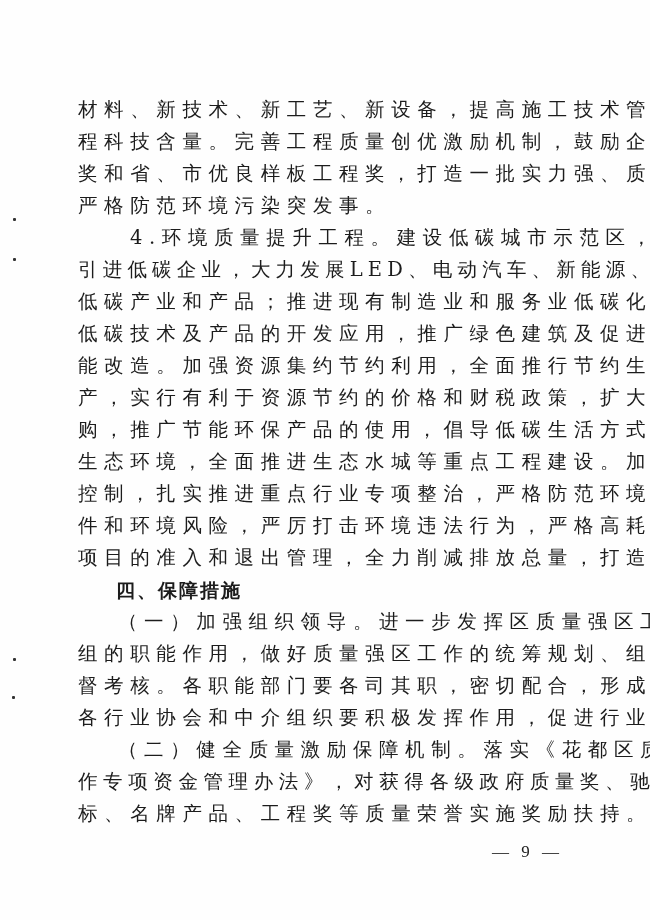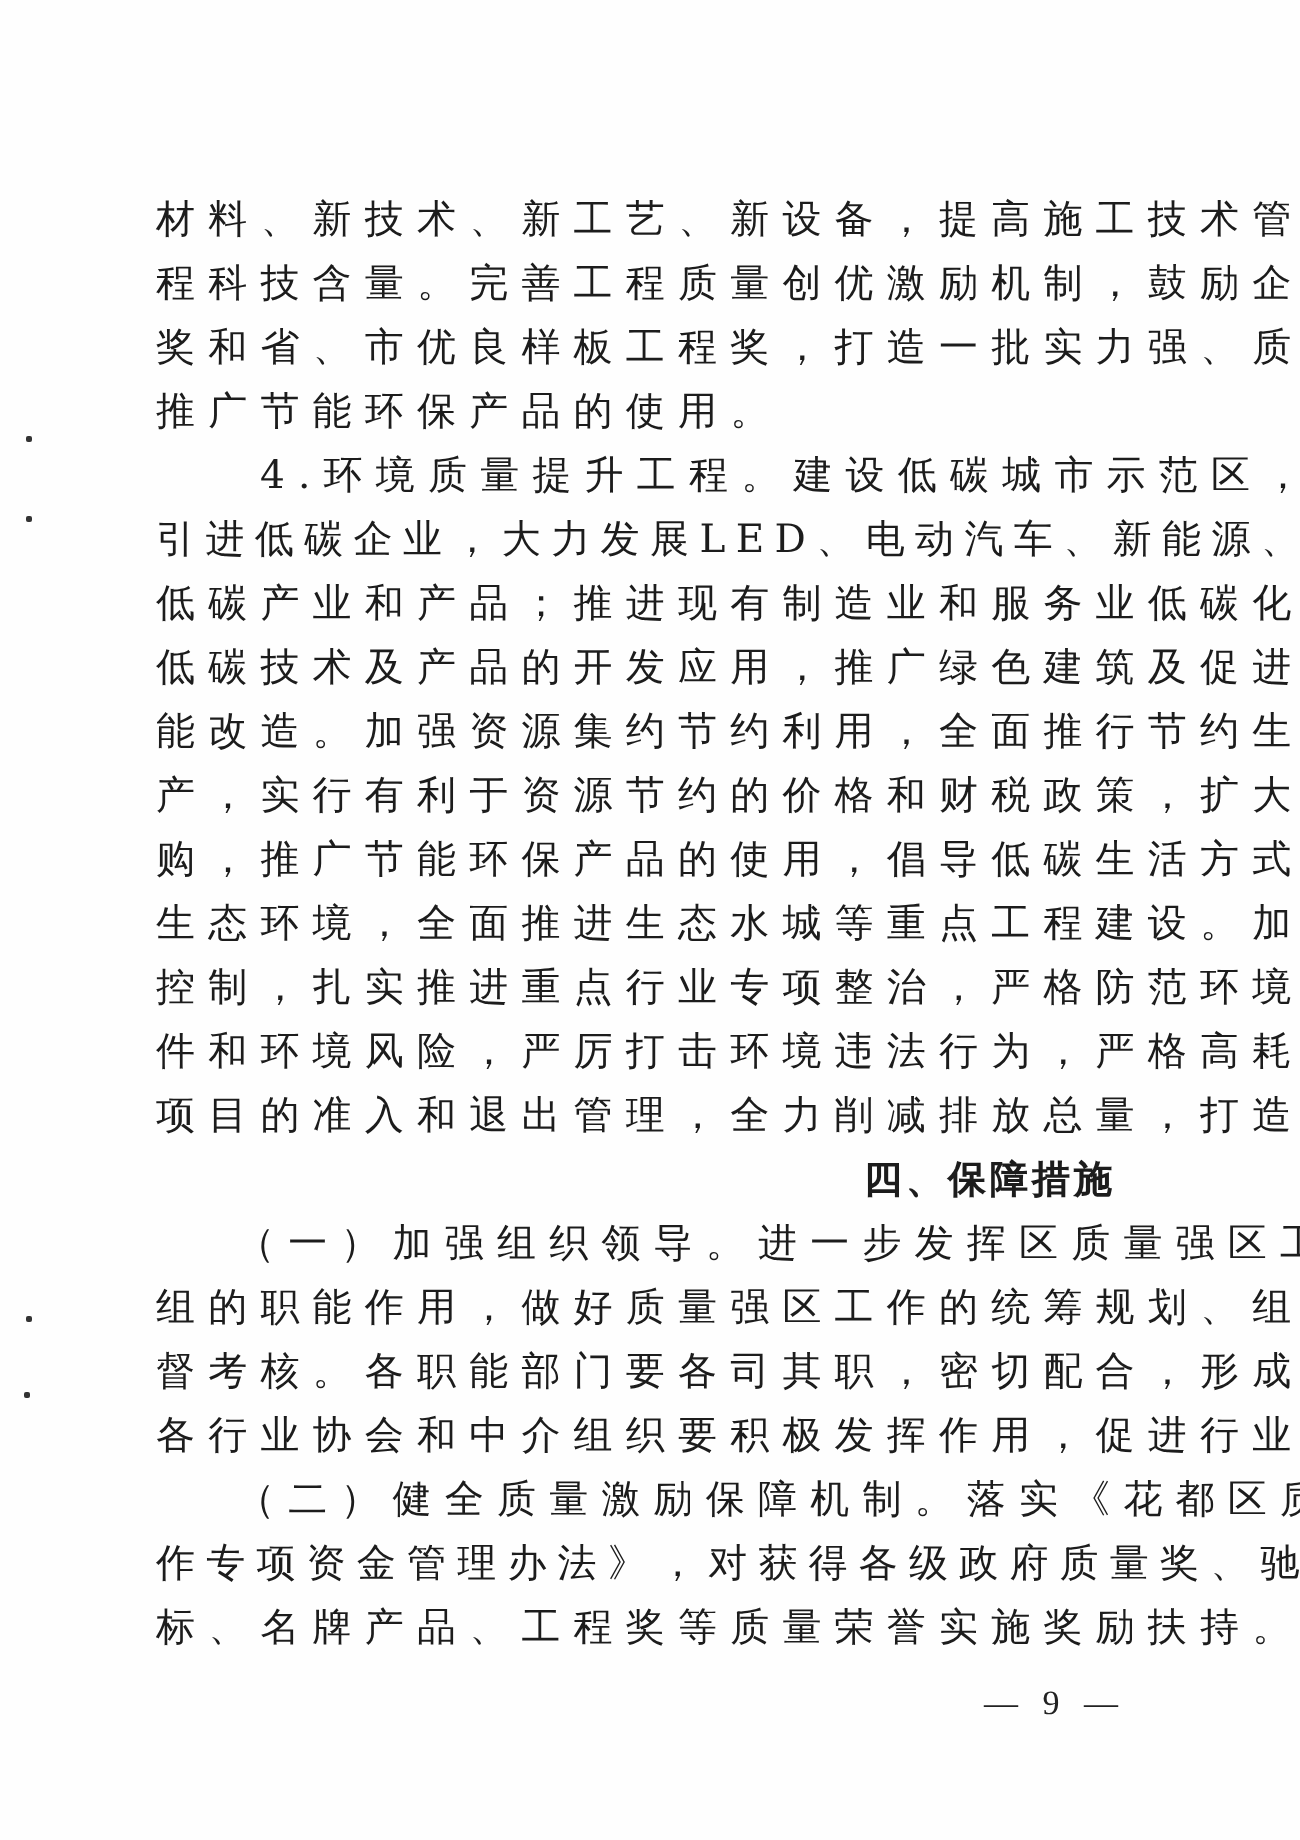--- a/index.html
+++ b/index.html
@@ -35,21 +35,20 @@
     letter-spacing: 6.6px;
     color: #1c1c1c;
   }
   .line.indent { padding-left: 52px; }
   .line.heading {
     font-family: "DejaVu Sans", "Liberation Sans", sans-serif;
     font-weight: bold;
     letter-spacing: 2px;
     padding-left: 38px;
     font-size: 19px;
-    text-align: right;
   }
   .page-number {
     position: absolute;
     left: 492px;
     top: 842px;
     font-size: 17px;
     font-family: "Liberation Serif", serif;
     color: #222;
     letter-spacing: 4px;
   }
@@ -67,21 +66,21 @@
 
   <div class="speck" style="left:13px; top:218px;"></div>
   <div class="speck" style="left:13px; top:258px;"></div>
   <div class="speck" style="left:13px; top:658px;"></div>
   <div class="speck" style="left:12px; top:696px;"></div>
 
   <div class="body-text">
     <div class="line">材料、新技术、新工艺、新设备，提高施工技术管理水平和工</div>
     <div class="line">程科技含量。完善工程质量创优激励机制，鼓励企业争创鲁班</div>
     <div class="line">奖和省、市优良样板工程奖，打造一批实力强、质量优、信誉</div>
-    <div class="line">推广节能环保产品的使用。</div>
+    <div class="line">严格防范环境污染突发事。</div>
     <div class="line indent">4.环境质量提升工程。建设低碳城市示范区，加强培育和</div>
     <div class="line" style="letter-spacing:5.2px;">引进低碳企业，大力发展LED、电动汽车、新能源、节能环保等</div>
     <div class="line">低碳产业和产品；推进现有制造业和服务业低碳化发展，推广</div>
     <div class="line">低碳技术及产品的开发应用，推广绿色建筑及促进现有建筑节</div>
     <div class="line">能改造。加强资源集约节约利用，全面推行节约生产和清洁生</div>
     <div class="line">产，实行有利于资源节约的价格和财税政策，扩大政府绿色采</div>
     <div class="line">购，推广节能环保产品的使用，倡导低碳生活方式。大力优化</div>
     <div class="line">生态环境，全面推进生态水城等重点工程建设。加强污染源头</div>
     <div class="line">控制，扎实推进重点行业专项整治，严格防范环境污染突发事</div>
     <div class="line">件和环境风险，严厉打击环境违法行为，严格高耗能、高污染</div>

